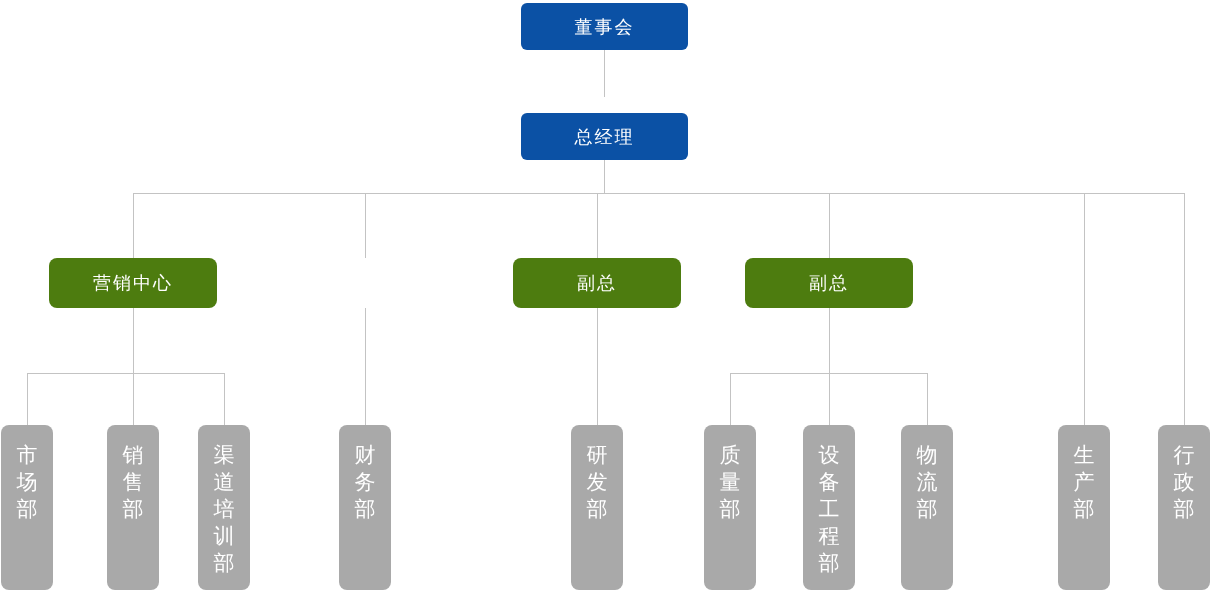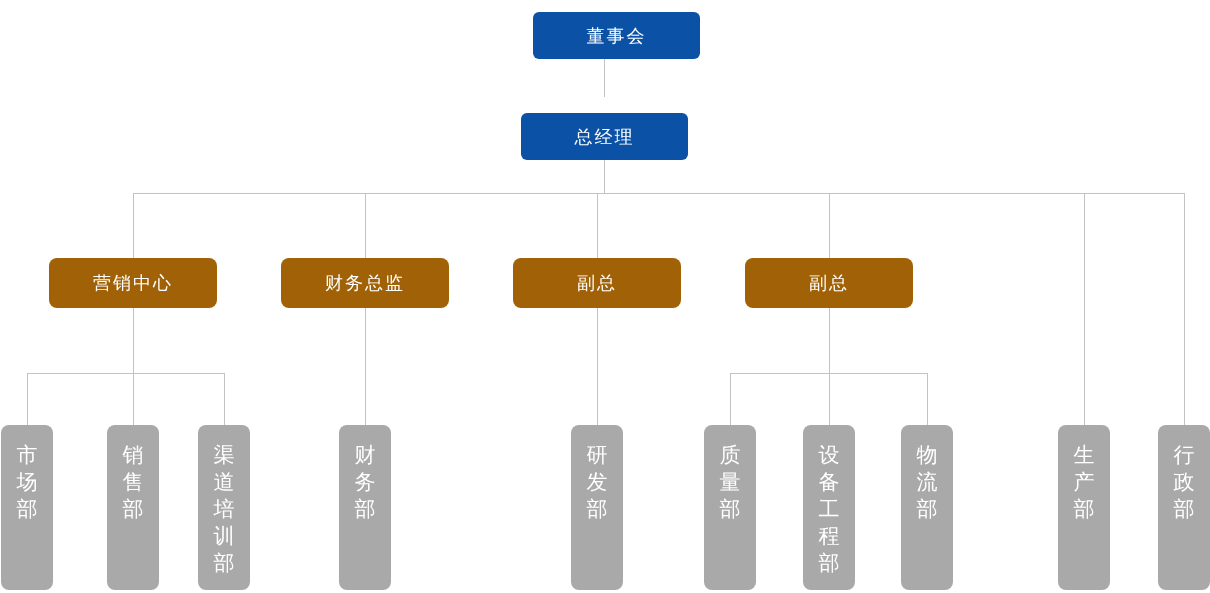--- a/index.html
+++ b/index.html
@@ -40,21 +40,21 @@
     background: #0b51a5;
     border-radius: 6px;
     font-size: 18px;
     letter-spacing: 2px;
   }
 
   
   .node.l2 {
     width: 168px;
     height: 50px;
-    background: #a16207;
+    background: #4d7c0f;
     border-radius: 8px;
     font-size: 18px;
     letter-spacing: 2px;
   }
 
   
   .node.dept {
     width: 52px;
     height: 165px;
     background: #a9a9a9;
@@ -63,21 +63,21 @@
     padding-top: 16px;
     font-size: 21px;
   }
   .node.dept .vchar {
     display: block;
     text-align: center;
     line-height: 27px;
   }
 
   
-  .pos-board { left: 521px; top: 12px; margin-left: 12px; }
+  .pos-board { left: 521px; top: 3px; }
   .pos-gm    { left: 521px; top: 97px; margin-top: 16px; }
 
   
   .pos-marketing { left: 49px;  top: 258px; }
   .pos-finance   { left: 281px; top: 258px; }
   .pos-deputy1   { left: 513px; top: 258px; }
   .pos-deputy2   { left: 745px; top: 258px; }
 
   
   .pos-market    { left: 1px;    top: 425px; }
@@ -123,23 +123,20 @@
   <div class="node l1 pos-board">
     <span>董事会</span>
   </div>
   <div class="node l1 pos-gm">
     <span>总经理</span>
   </div>
 
   <div class="node l2 pos-marketing">
     <span>营销中心</span>
   </div>
-  <div class="node l2 pos-finance">
-    <span>财务总监</span>
-  </div>
   <div class="node l2 pos-deputy1">
     <span>副总</span>
   </div>
   <div class="node l2 pos-deputy2">
     <span>副总</span>
   </div>
 
   <div class="node dept pos-market">
     <span>
         <span class="vchar">市</span>

